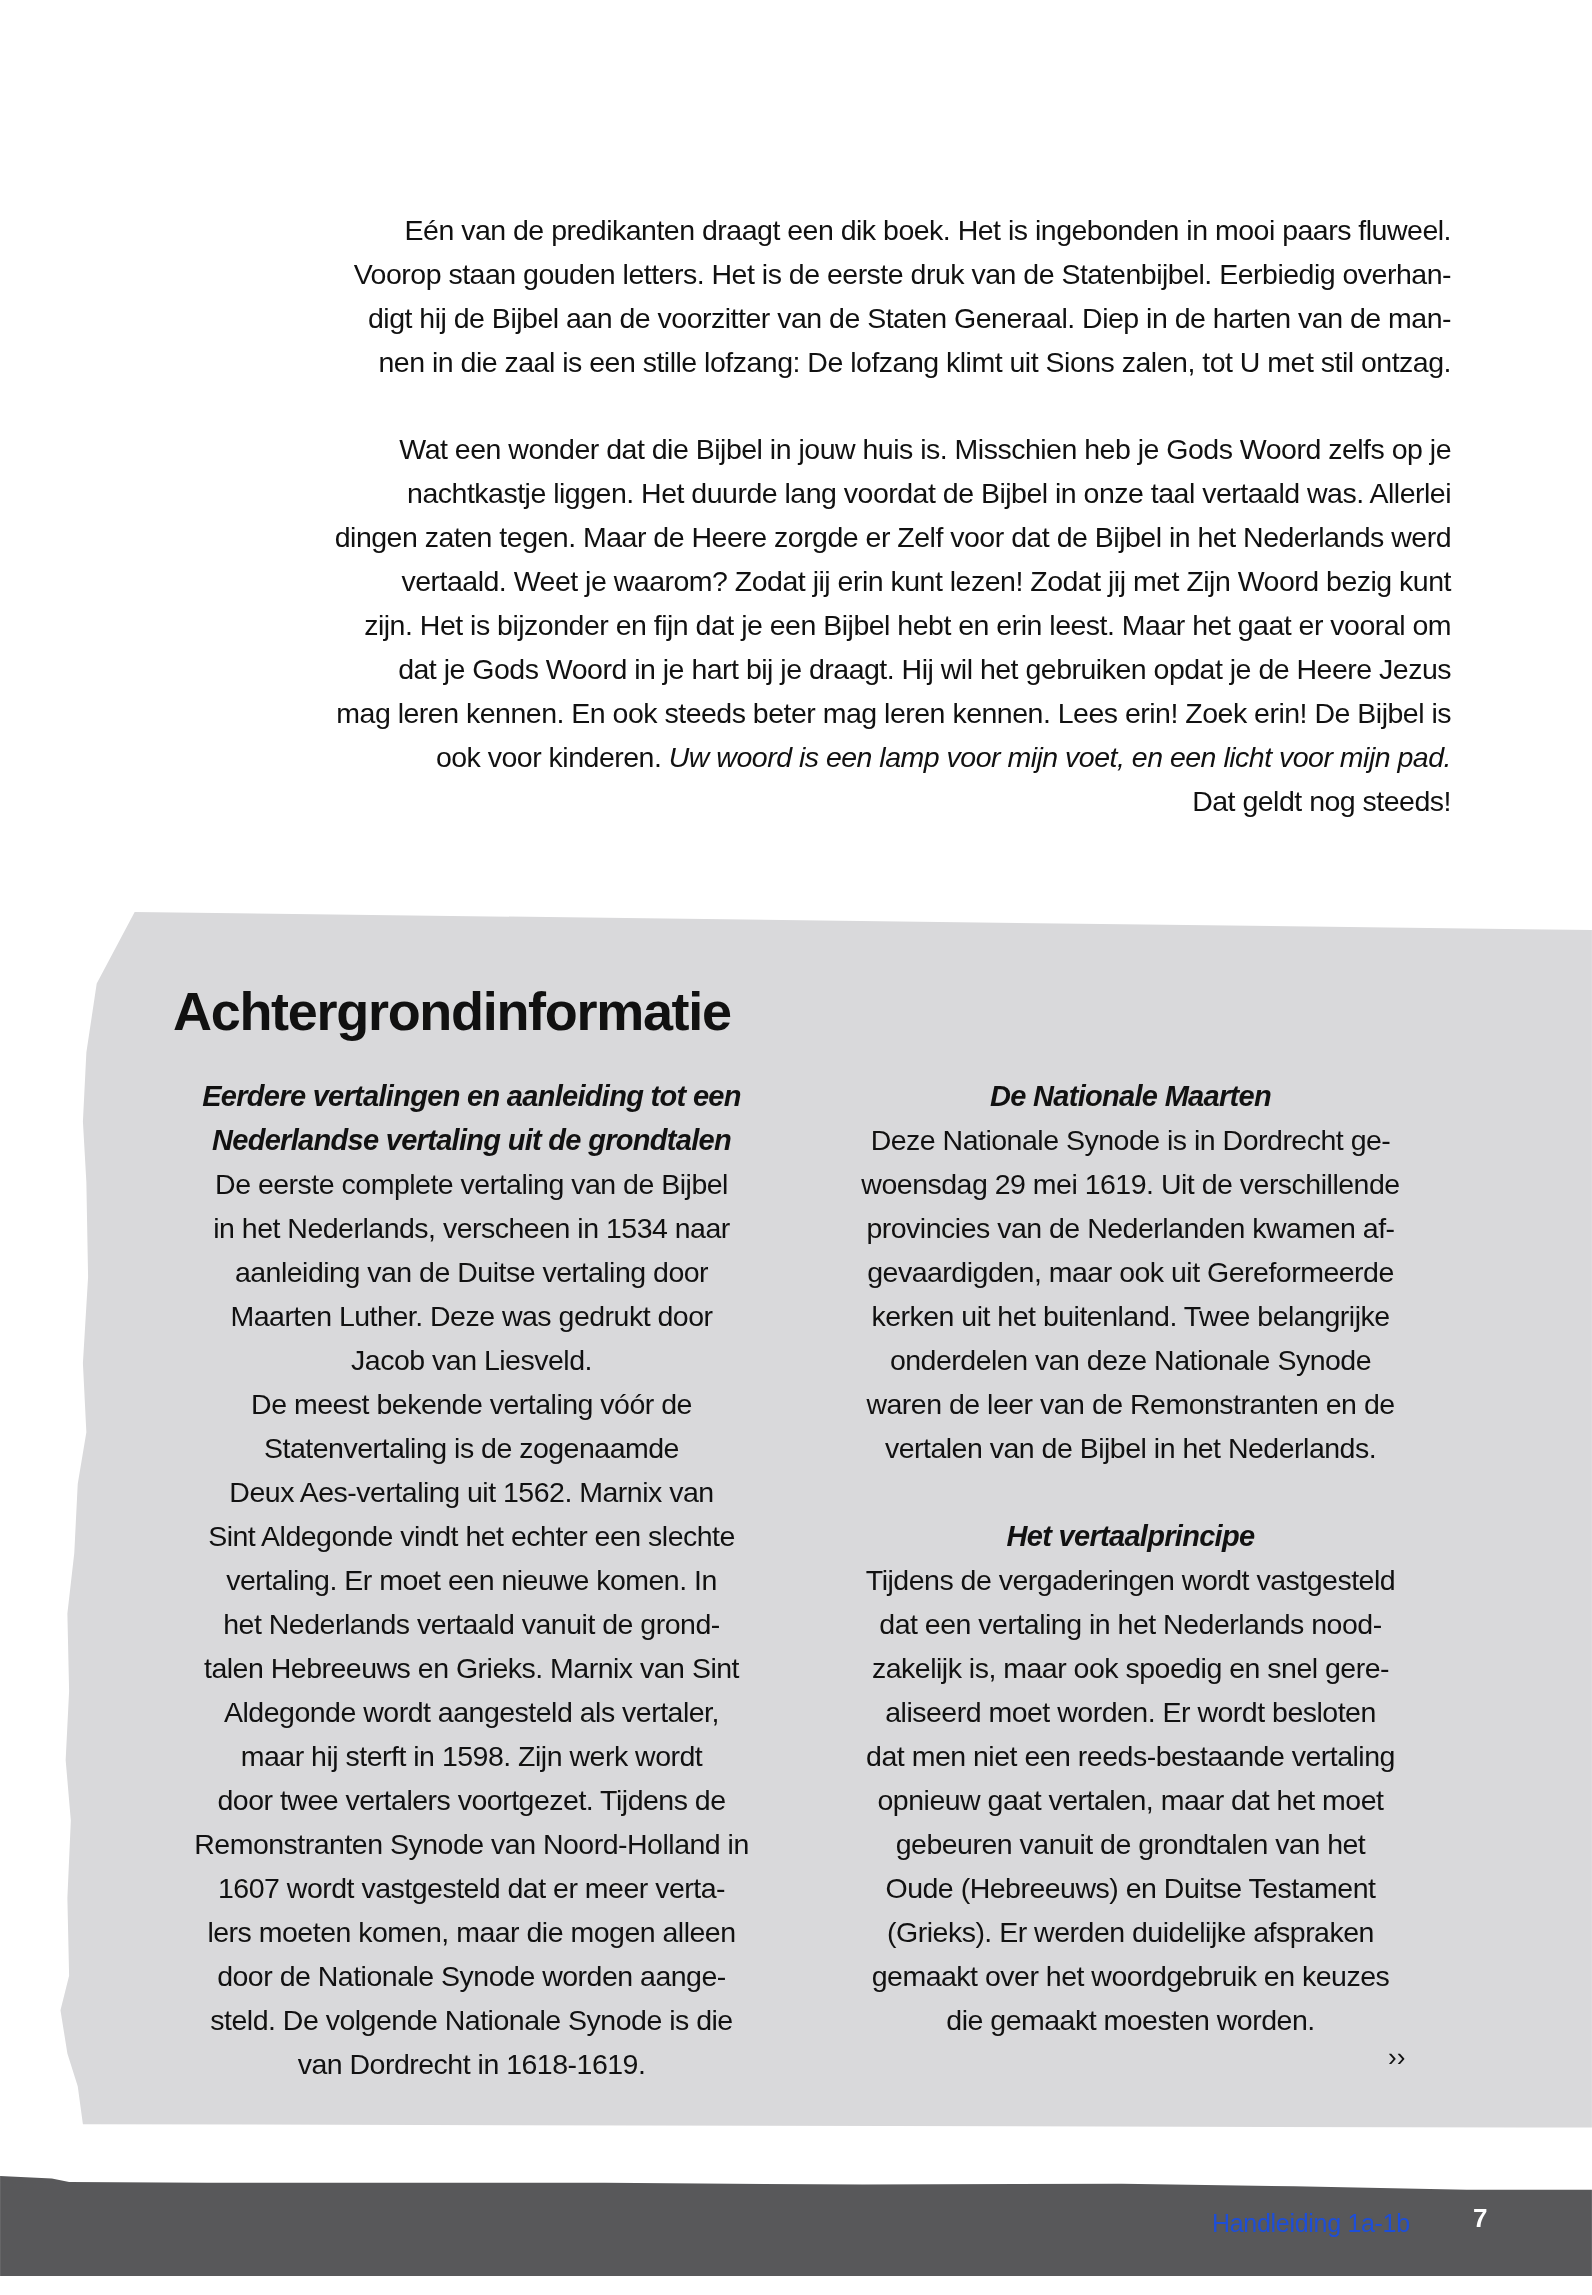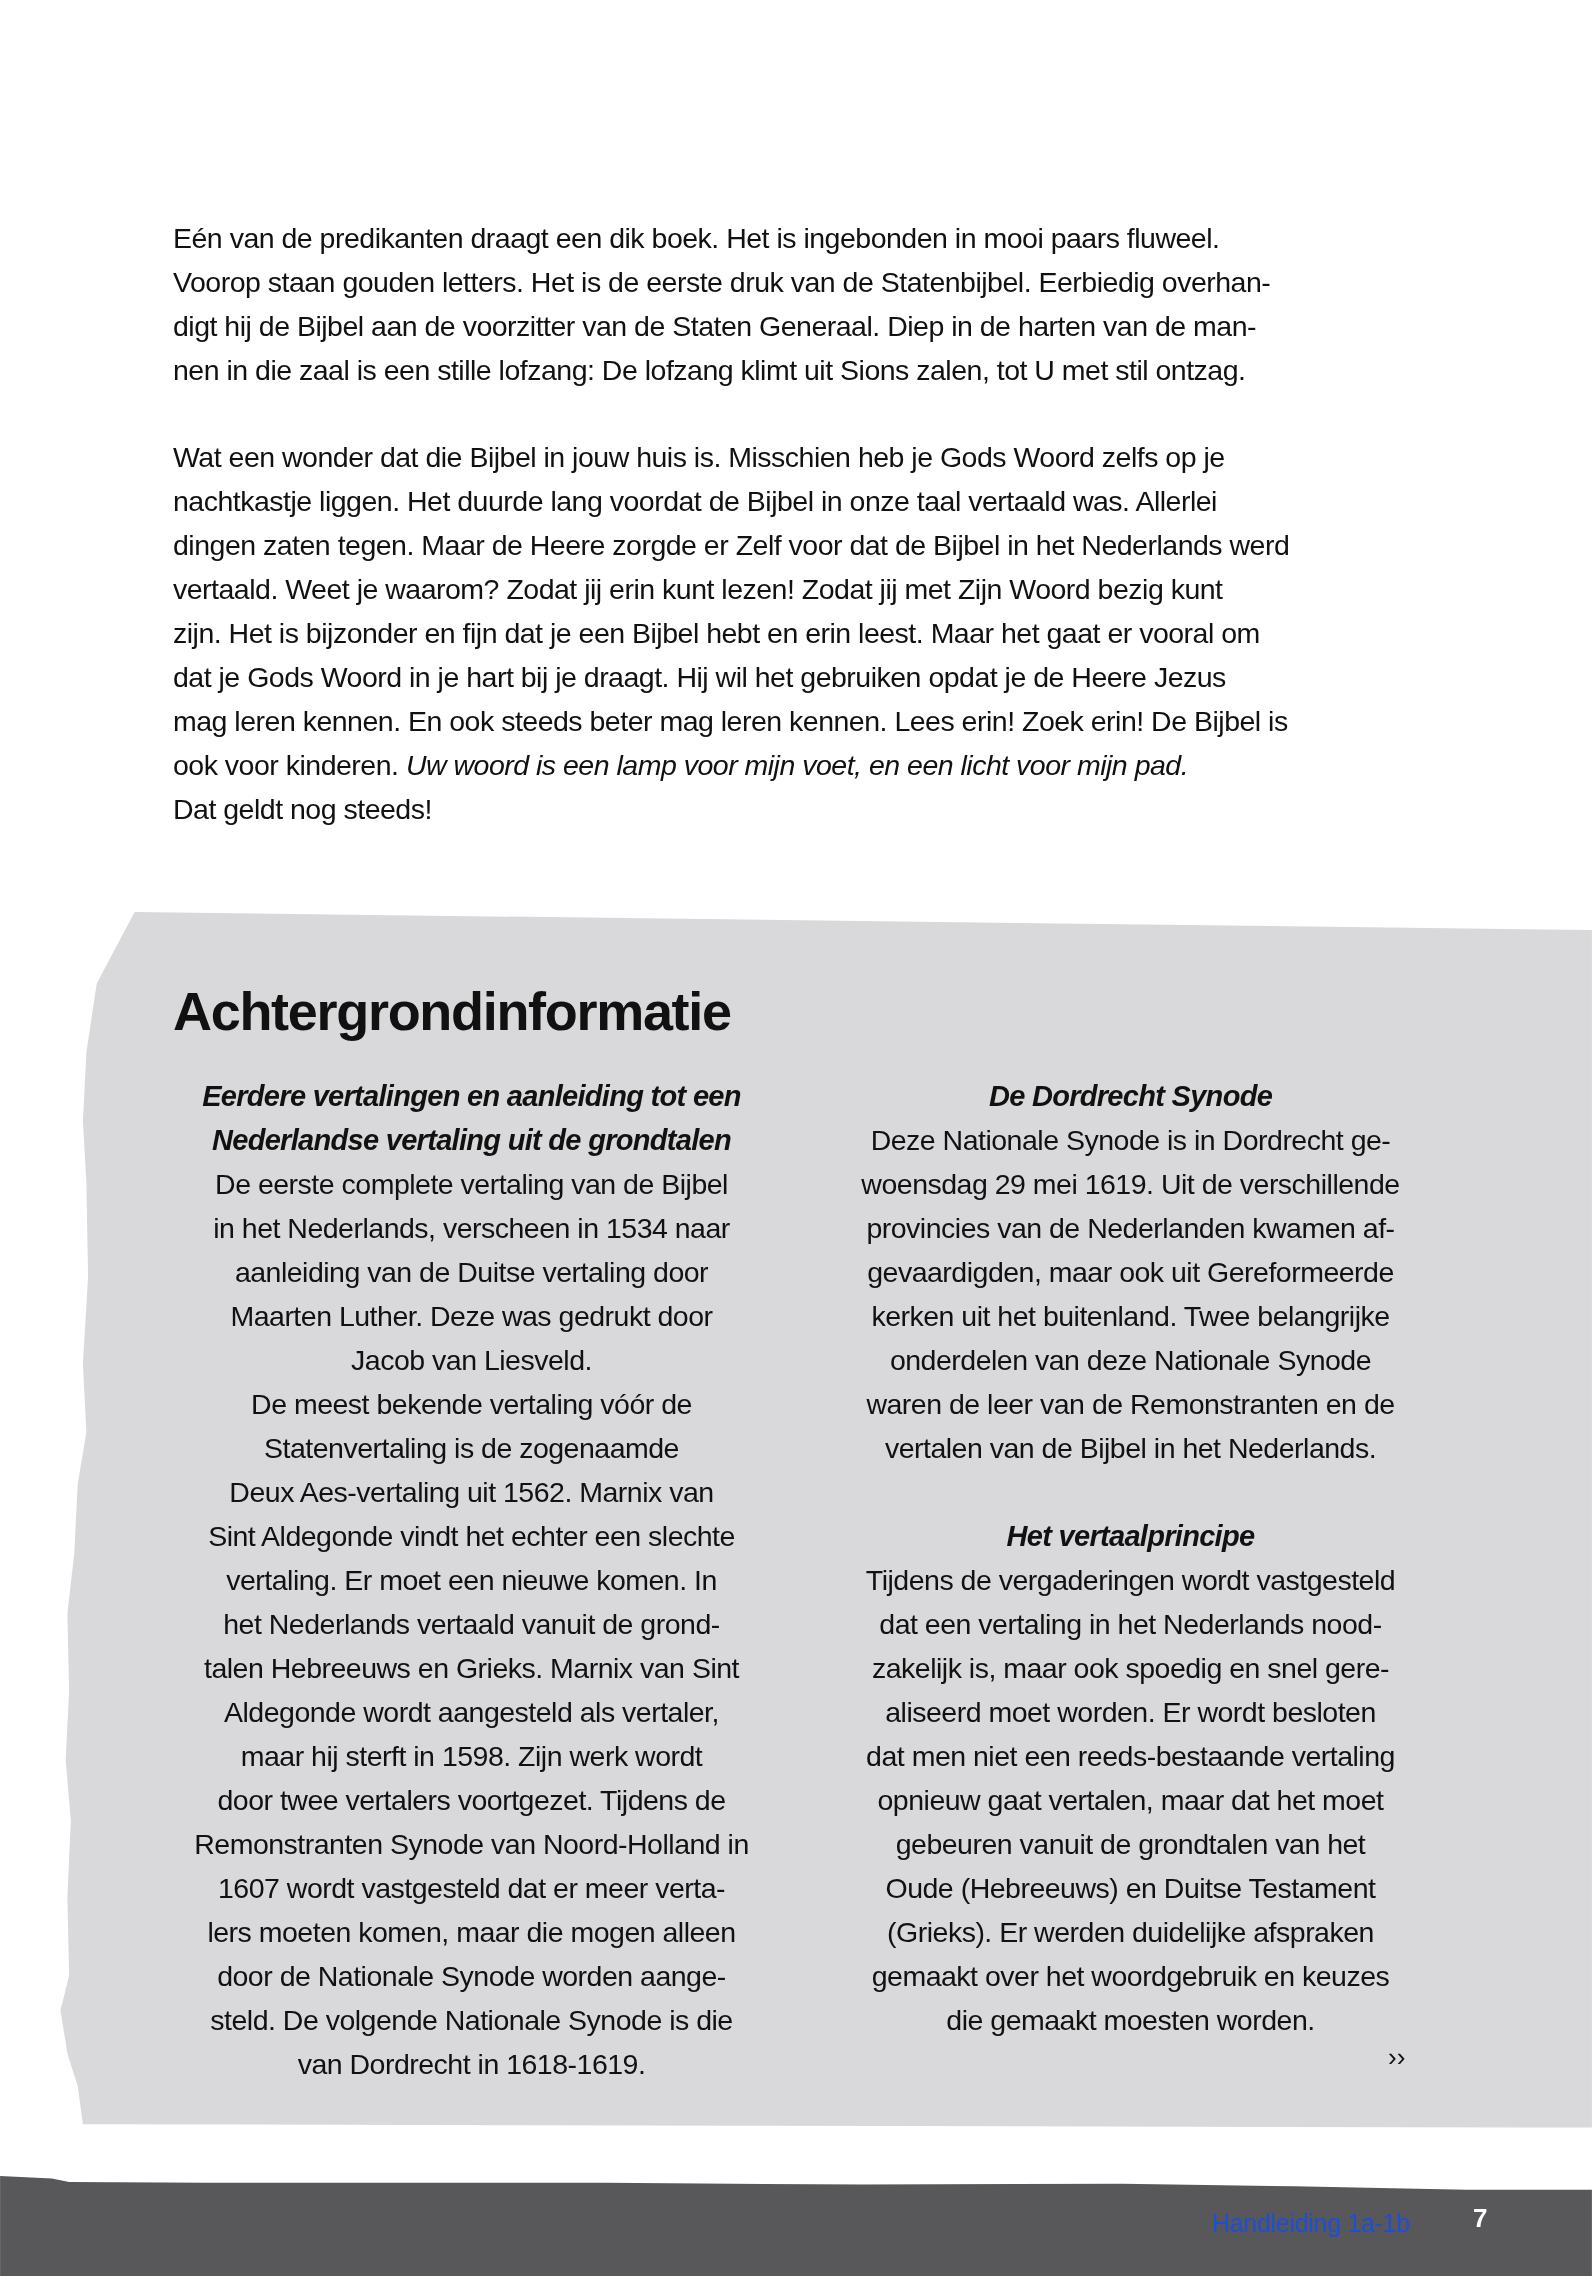--- a/index.html
+++ b/index.html
@@ -1,20 +1,20 @@
 <!DOCTYPE html>
 <html style="font-size:14px"><head>
 <meta charset="utf-8">
 <style>
   html, body { margin: 0; padding: 0; background: #ffffff; }
   body { width: 1592px; height: 2295px; position: relative; overflow: hidden;
          font-family: "Liberation Sans", "DejaVu Sans", sans-serif; color: #111; }
   .intro { position: absolute; left: 161px; top: 204px; width: 1294px;
            font-size: 28.5px; line-height: 44px; letter-spacing: -0.5px; }
-  .intro p { margin: 12px; }
+  .intro p { margin: 4px; text-align: right; }
   .intro p + p { margin-top: 43px; }
   .intro .line { display: block; white-space: nowrap; }
   .intro em { font-style: italic; }
 
   .bg-shape { position: absolute; left: 0; top: 0; width: 1592px; height: 2295px; }
 
   .box-title { position: absolute; left: 161px; top: 968px; font-size: 54px; font-weight: bold;
                letter-spacing: -1.3px; margin: 12px; }
   .col { position: absolute; top: 1074px; font-size: 28.5px; line-height: 44px; letter-spacing: -0.5px; text-align: center; }
   .col-left { left: 161px; width: 621px; }
@@ -82,21 +82,21 @@
     <span class="line">1607 wordt vastgesteld dat er meer verta-</span>
     <span class="line">lers moeten komen, maar die mogen alleen</span>
     <span class="line">door de Nationale Synode worden aange-</span>
     <span class="line">steld. De volgende Nationale Synode is die</span>
     <span class="line">van Dordrecht in 1618-1619.</span>
   </div>
 </div>
 
 <div class="col col-right">
   <div class="sect">
-    <h3>De Dordrecht Synode</h3>
+    <h3>De Nationale Maarten</h3>
     <span class="line">Deze Nationale Synode is in Dordrecht ge-</span>
     <span class="line">woensdag 29 mei 1619. Uit de verschillende</span>
     <span class="line">provincies van de Nederlanden kwamen af-</span>
     <span class="line">gevaardigden, maar ook uit Gereformeerde</span>
     <span class="line">kerken uit het buitenland. Twee belangrijke</span>
     <span class="line">onderdelen van deze Nationale Synode</span>
     <span class="line">waren de leer van de Remonstranten en de</span>
     <span class="line">vertalen van de Bijbel in het Nederlands.</span>
   </div>
   <div class="sect">

